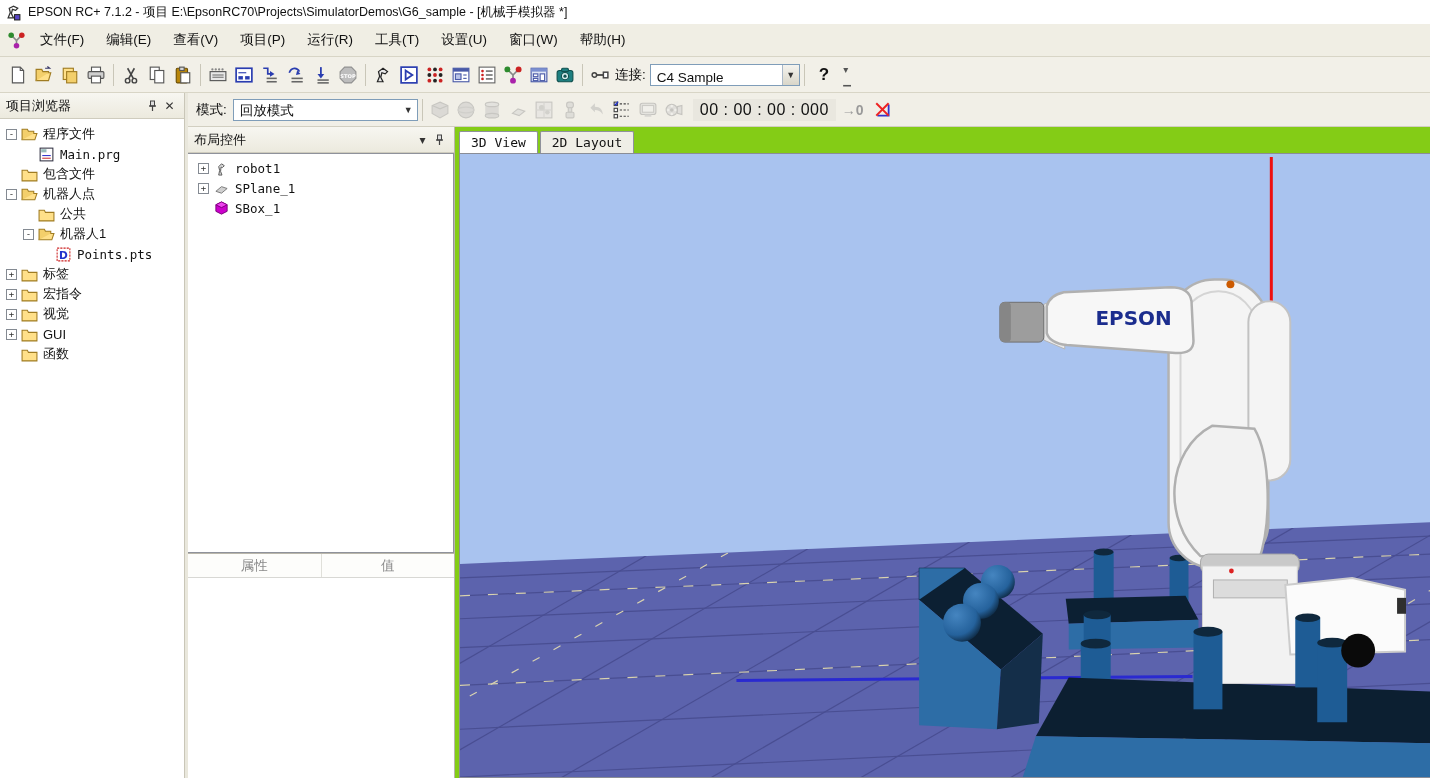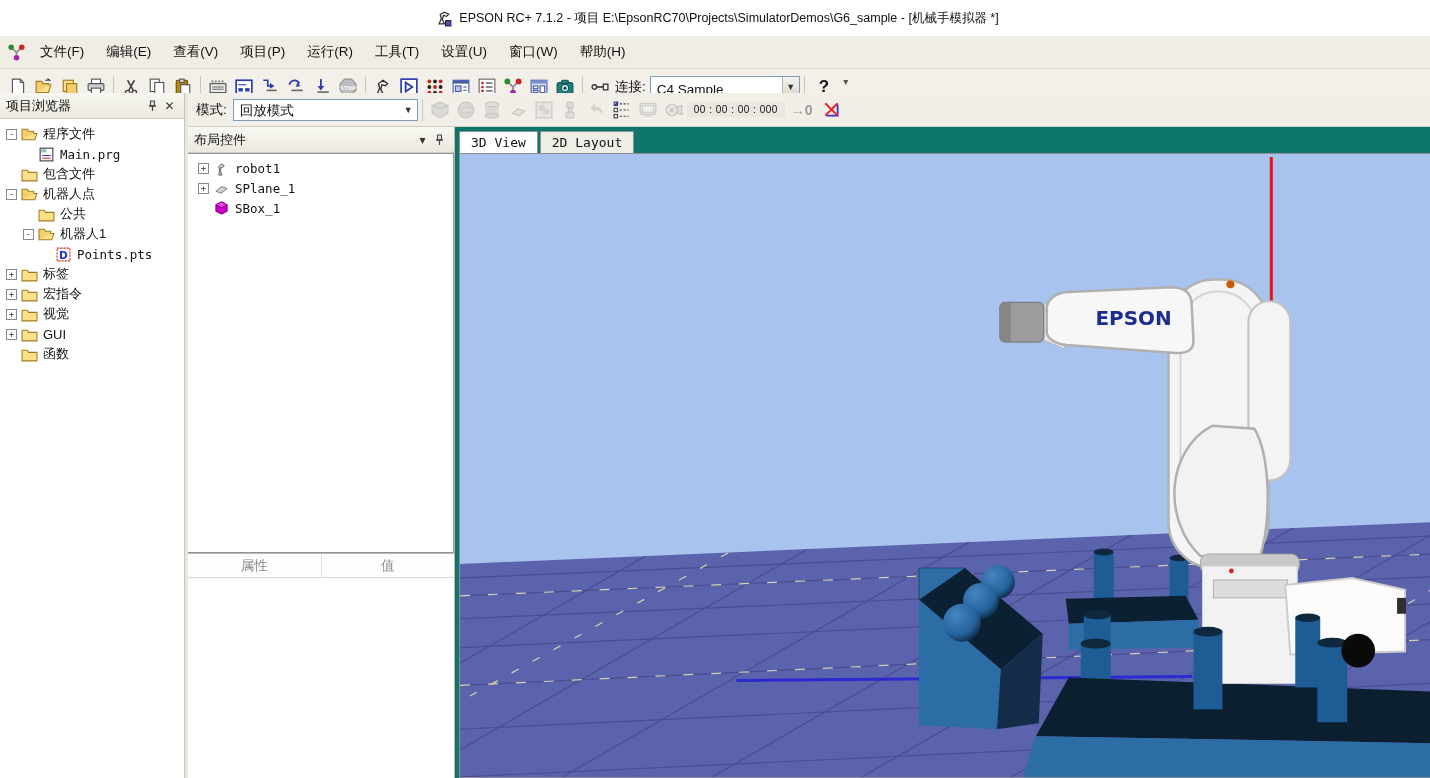--- a/index.html
+++ b/index.html
@@ -1,21 +1,21 @@
 <!DOCTYPE html>
 <html><head>
 <meta charset="utf-8">
 <style>
   * { margin:0; padding:0; box-sizing:border-box; }
   html,body { width:1430px; height:778px; overflow:hidden; background:#fff;
     font-family:"Liberation Sans", sans-serif; color:#111; }
 
   
-  .titlebar { height:36px; display:flex; align-items:center; gap:6px;
-    padding-left:5px; background:#fff; font-size:12.5px;justify-content:center; }
+  .titlebar { height:24px; display:flex; align-items:center; gap:6px;
+    padding-left:5px; background:#fff; font-size:12.5px; }
   .menubar { height:33px; background:linear-gradient(#f7f5ee,#ecead e0); background-color:#f0eee4;
     border-bottom:1px solid #d8d5c6; display:flex; align-items:center; padding:0 4px; font-size:13.5px; }
   .menu-item { padding:5px 11px; cursor:default; }
   .toolbar { height:36px; background:#f2f0e8; border-bottom:1px solid #d8d5c6;
     display:flex; align-items:center; padding:0 5px; }
   .tbtn { width:26px; height:26px; display:flex; align-items:center; justify-content:center;
     border:1px solid transparent; border-radius:2px; }
   .tbtn svg { width:18px; height:18px; }
   .vsep { width:1px; height:22px; background:#c9c6b8; margin:0 4px; }
   .dim { opacity:.42; filter:grayscale(1); }
@@ -37,21 +37,21 @@
     padding:0 6px; font-size:13px; }
   .panelhead .sp { flex:1; }
   .headbtn { width:17px; height:17px; display:flex; align-items:center; justify-content:center;
     color:#333; font-size:12px; }
   .splitter { width:3px; background:#e9e7dc; }
   .rightcol { flex:1; display:flex; flex-direction:column; min-width:0; }
 
   
   .modebar { height:34px; background:#f1efe7; border-bottom:1px solid #d2cfc1;
     display:flex; align-items:center; padding:0 8px; font-size:13.5px; }
-  .timebox { background:#e9e7df; padding:2px 7px; font-size:10px; 
+  .timebox { background:#e9e7df; padding:2px 7px; font-size:16px; margin-left:6px;
     letter-spacing:.5px; white-space:nowrap; }
   .steplbl { color:#9a9a9a; font-size:14px; font-weight:bold; margin:0 6px; }
 
   .content { flex:1; display:flex; min-height:0; }
 
   
   .midpanel { width:267px; background:#f5f4ef; border-right:1px solid #b9b6aa;
     display:flex; flex-direction:column; }
   .treebox { height:400px; background:#fff; border:1px solid #8f929b; border-left:none;
     padding:4px 2px; overflow:hidden; }
@@ -65,21 +65,21 @@
   
   .trow { display:flex; align-items:center; height:20px; font-size:13px; white-space:nowrap; }
   .trow .exp { width:11px; height:11px; border:1px solid #848a92; background:#fff;
     font:9px/9px "DejaVu Sans Mono", monospace; text-align:center; color:#333;
     margin-right:4px; flex:none; }
   .trow .exp.hidden { visibility:hidden; }
   .trow svg { width:17px; height:15px; margin-right:5px; flex:none; }
   .mono { font-family:"DejaVu Sans Mono", monospace; font-size:12.5px; }
 
   
-  .viewport { flex:1; display:flex; flex-direction:column; background:#0f766e; min-width:0; }
+  .viewport { flex:1; display:flex; flex-direction:column; background:#84cc16; min-width:0; }
   .tabrow { height:26px; display:flex; align-items:flex-end; padding-left:4px; }
   .tab { border:1px solid #8f929b; border-bottom:none; padding:3px 11px 3px;
     font:13px "DejaVu Sans Mono", monospace; background:#efeee6; margin-right:2px;
     border-radius:2px 2px 0 0; }
   .tab.active { background:#fff; }
   .viewarea { flex:1; margin-left:4px; border:1px solid #8a8d96; border-right:none; min-height:0; }
   .viewarea svg { width:100%; height:100%; display:block; }
 </style>
 </head>
 <body>

